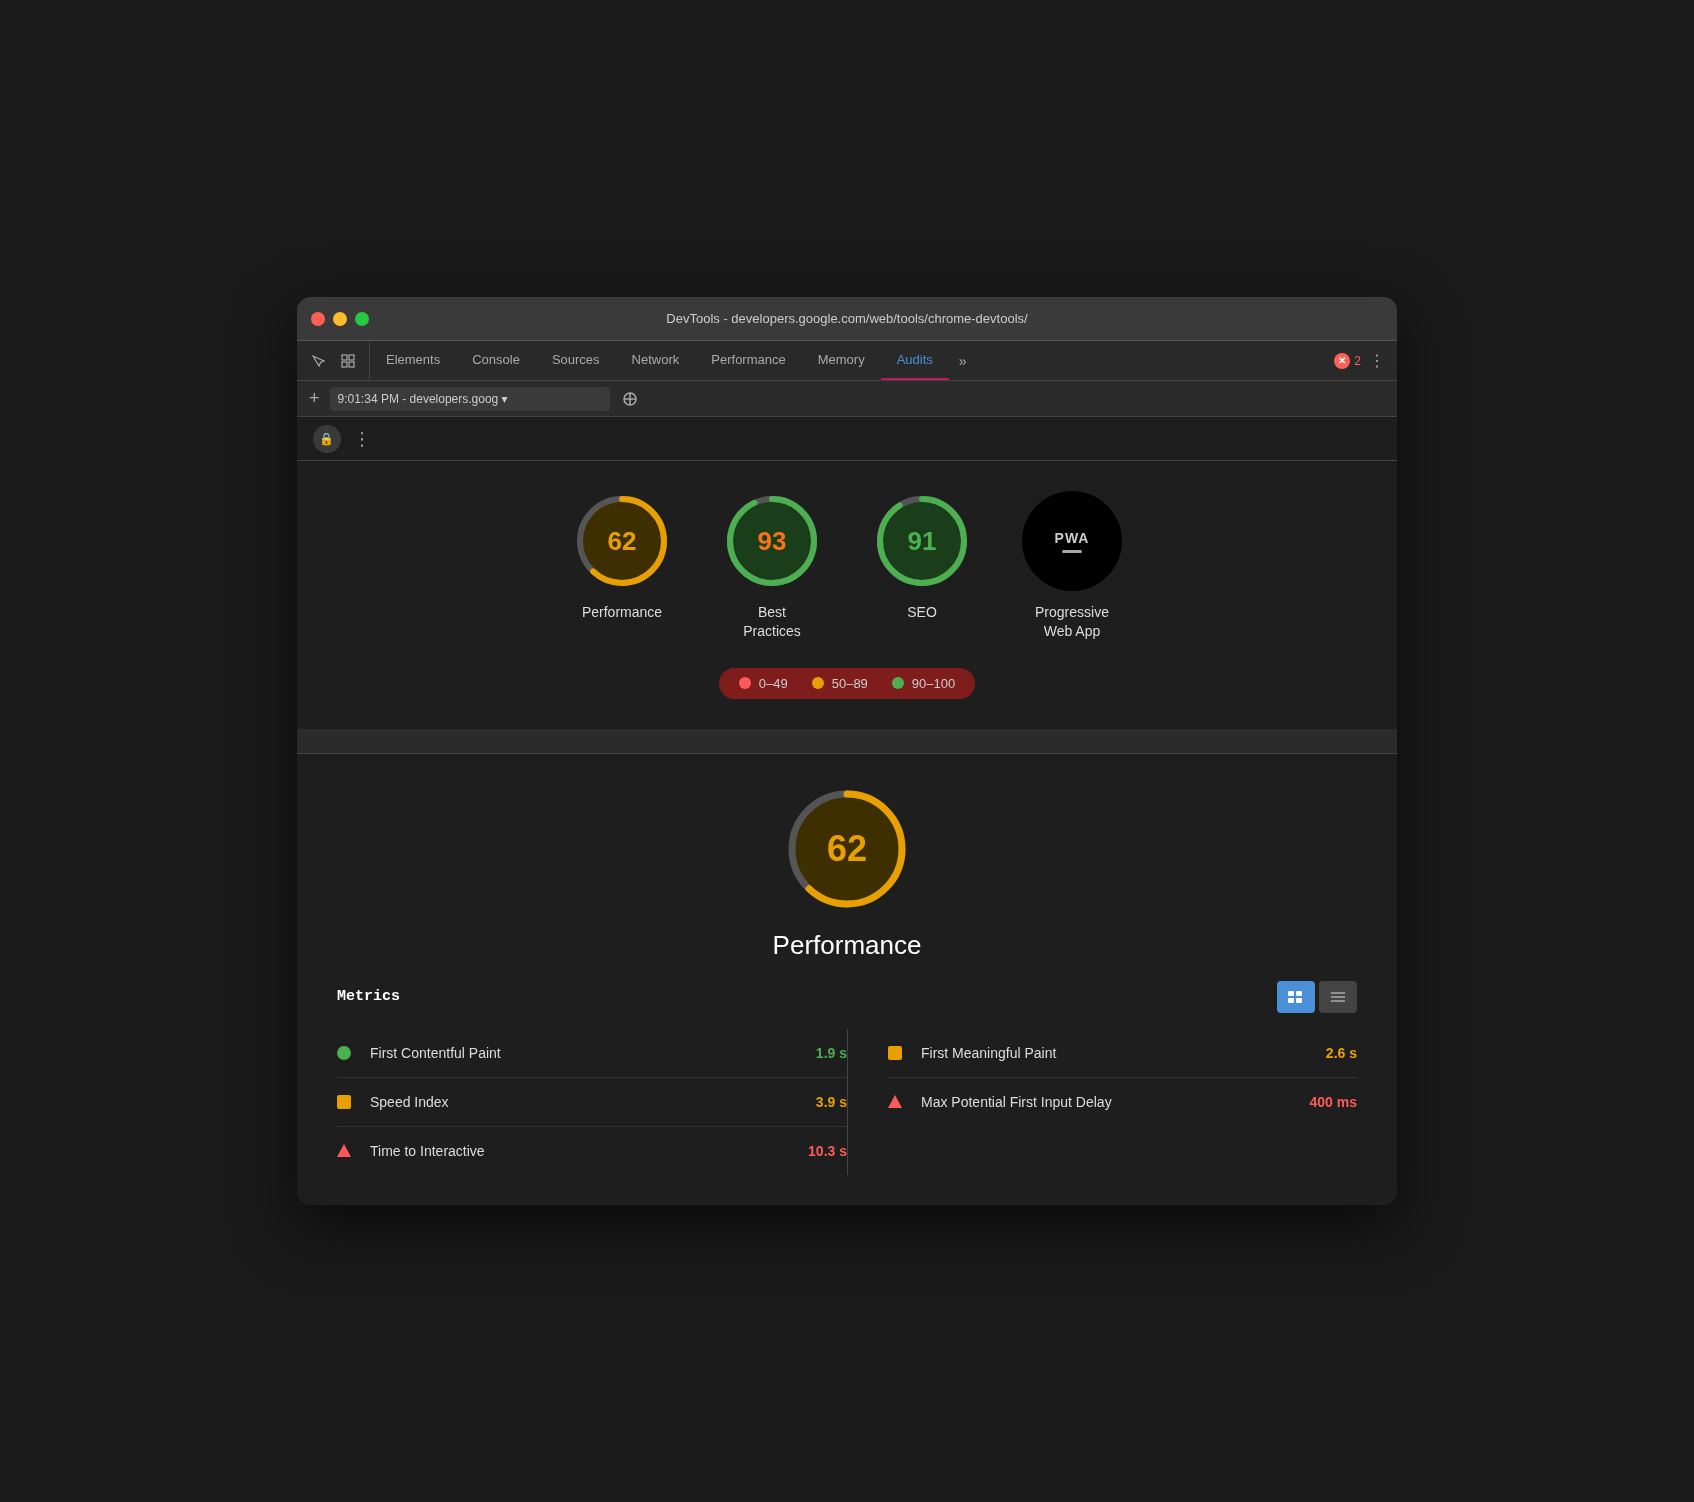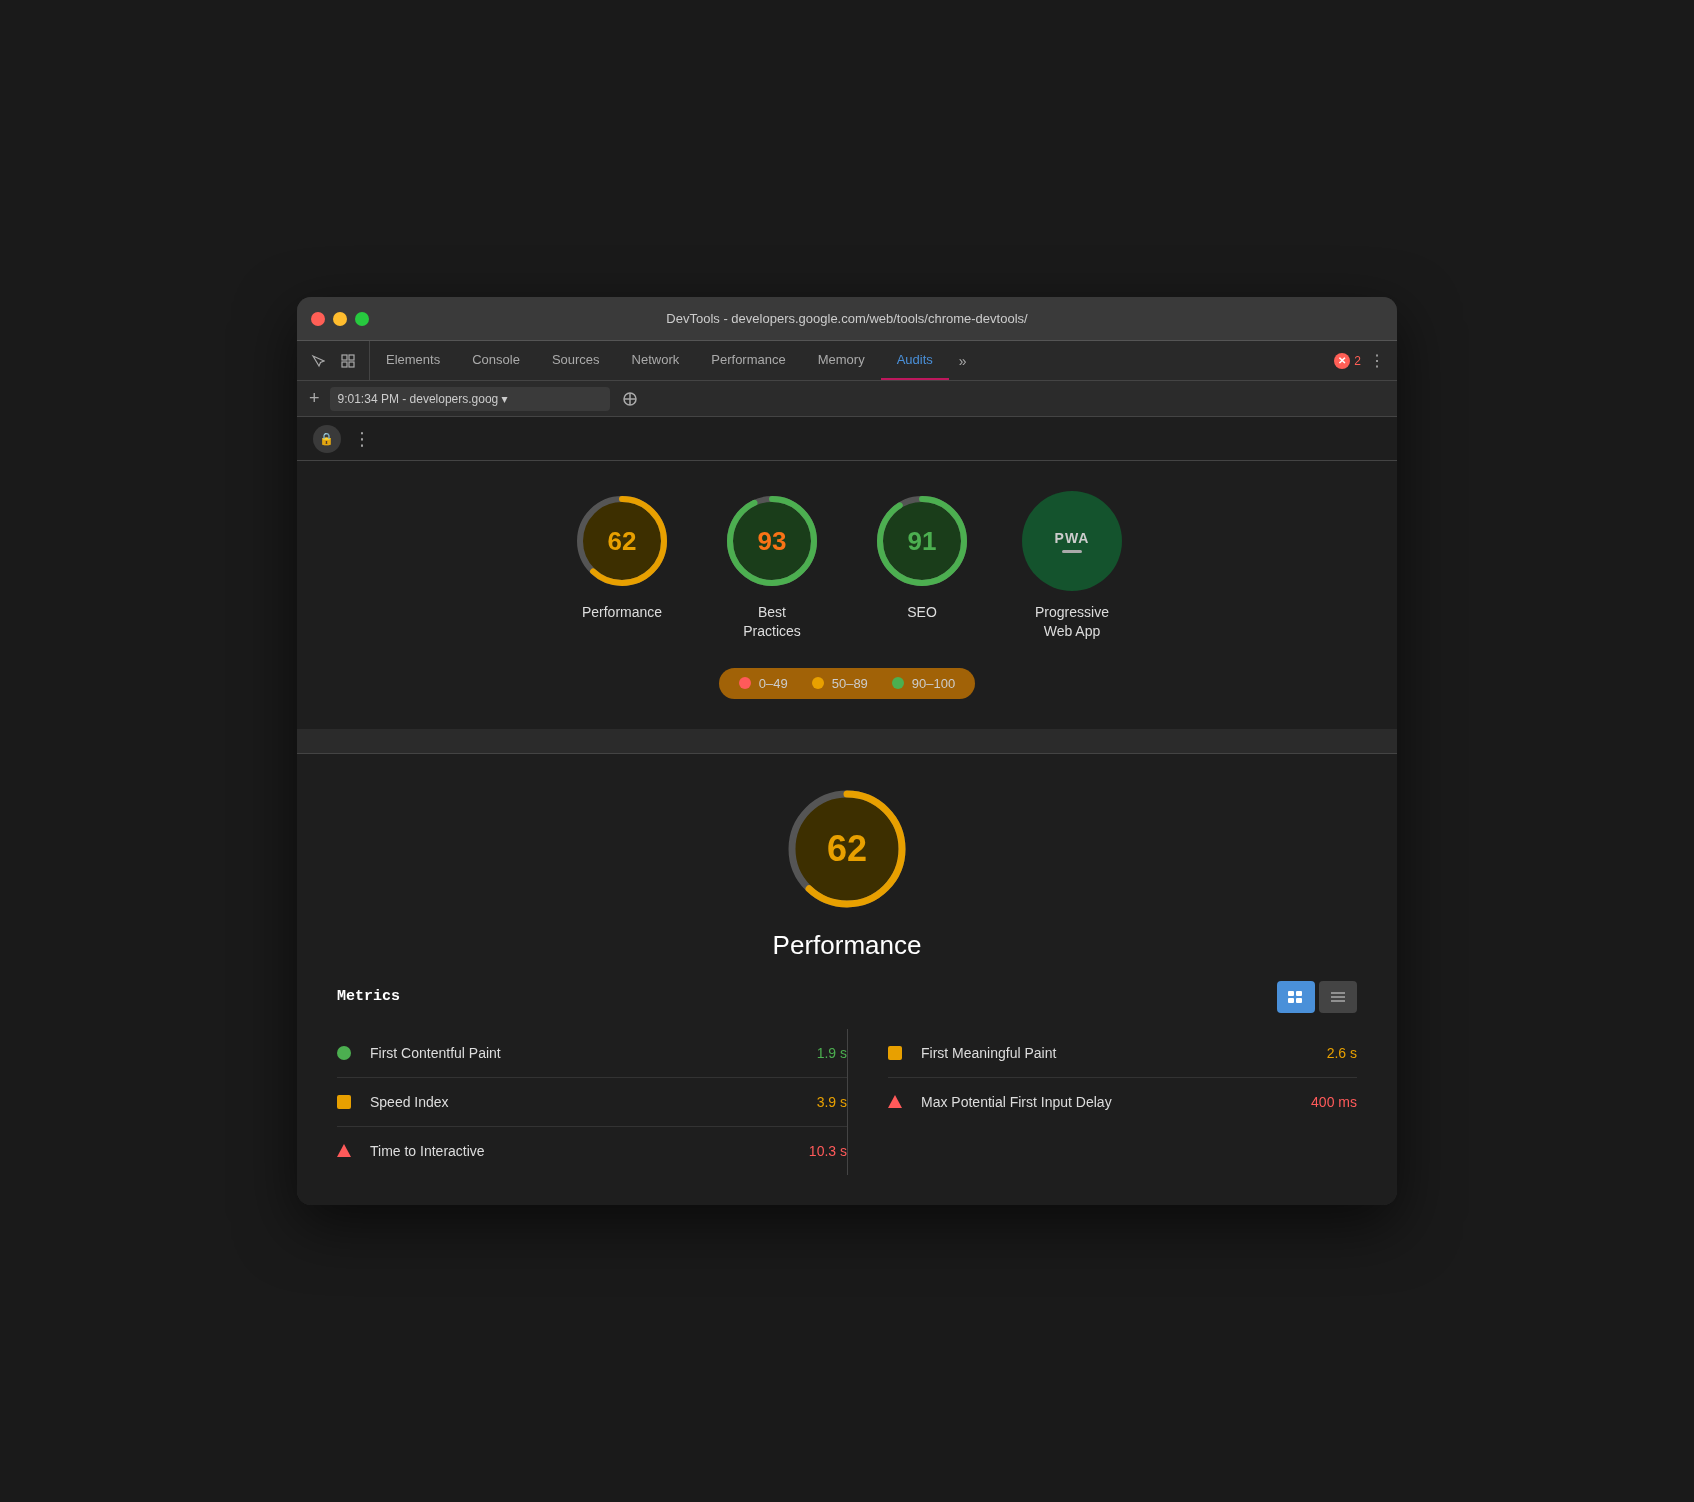--- a/index.html
+++ b/index.html
@@ -240,21 +240,21 @@
       font-size: 14px;
       text-align: center;
       line-height: 1.3;
     }
 
     
     .pwa-circle {
       width: 100px;
       height: 100px;
       border-radius: 50%;
-      background: #14532d;
+      background: #000000;
       display: flex;
       flex-direction: column;
       align-items: center;
       justify-content: center;
       gap: 4px;
     }
     .pwa-text {
       color: #ccc;
       font-size: 14px;
       font-weight: bold;
@@ -267,21 +267,21 @@
       border-radius: 2px;
     }
 
     
     .legend {
       display: flex;
       justify-content: center;
       margin-bottom: 0;
     }
     .legend-inner {
-      background: #a16207;
+      background: #7f1d1d;
       border-radius: 20px;
       padding: 8px 20px;
       display: flex;
       align-items: center;
       gap: 24px;
     }
     .legend-item {
       display: flex;
       align-items: center;
       gap: 8px;
@@ -403,21 +403,21 @@
     .indicator-square {
       border-radius: 2px;
     }
     .metric-name {
       flex: 1;
       color: #ddd;
       font-size: 14px;
     }
     .metric-value {
       font-size: 14px;
-      font-weight: 400;
+      font-weight: 700;
       min-width: 60px;
       text-align: right;
     }
     .metric-value.orange { color: #e8a000; }
     .metric-value.red { color: #ff5a5a; }
     .metric-value.green { color: #4caf50; }
   </style>
 </head>
 <body>
 

